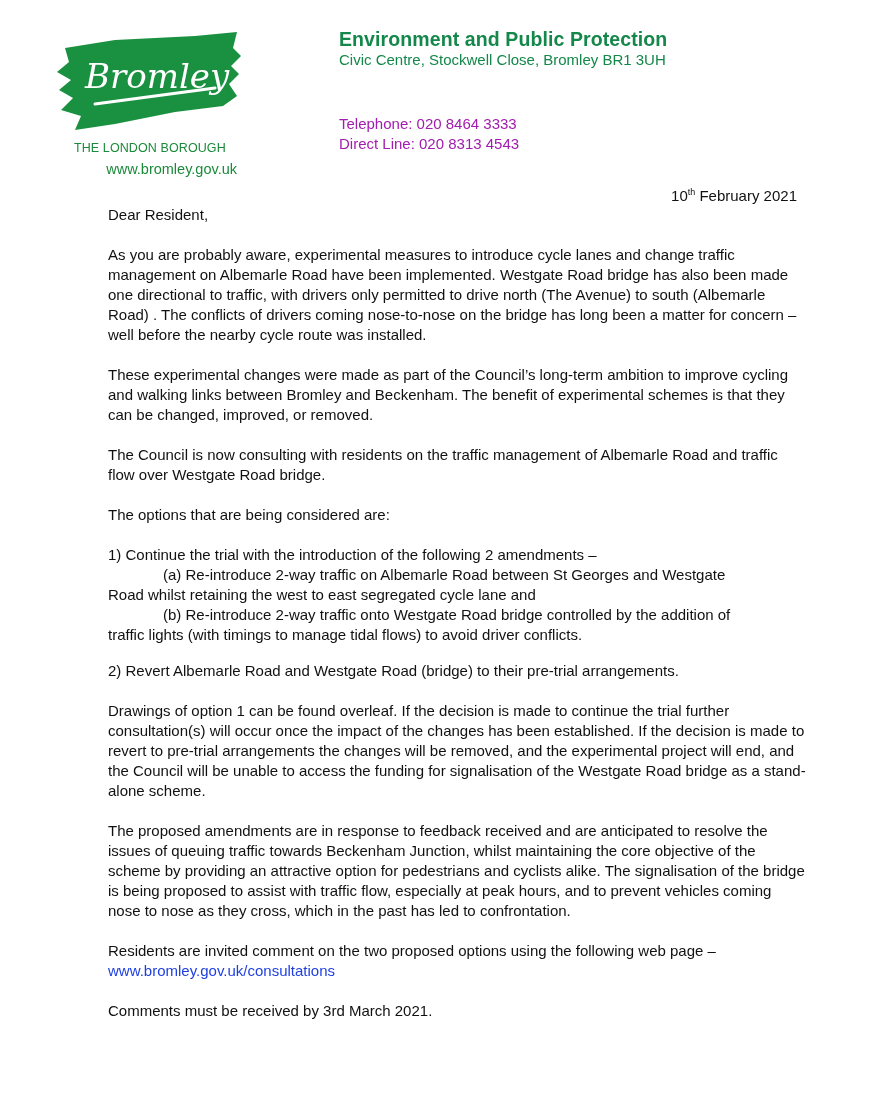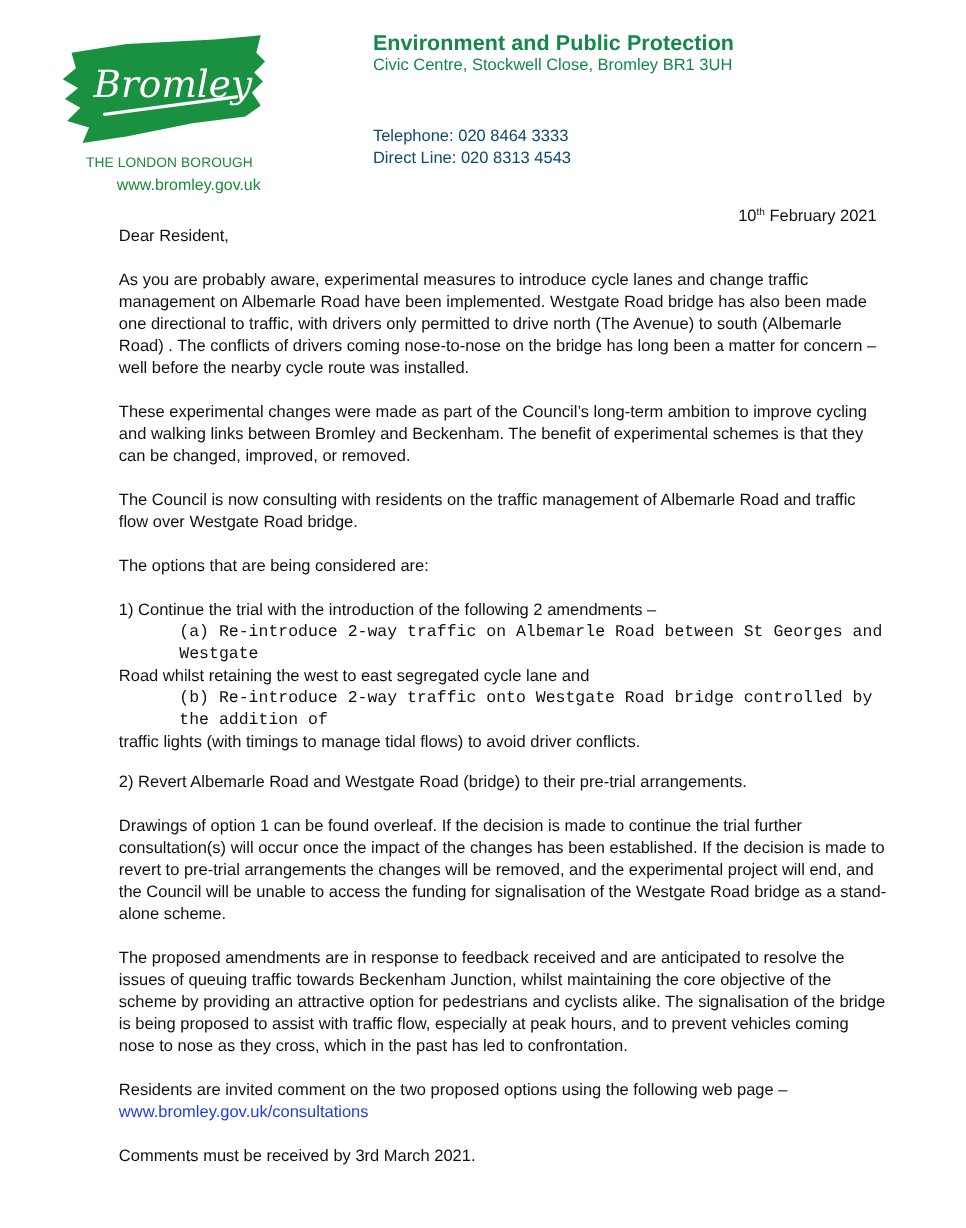--- a/index.html
+++ b/index.html
@@ -1,33 +1,33 @@
 <!DOCTYPE html>
 <html><head>
 <meta charset="utf-8">
 <style>
   html, body { margin: 0; padding: 0; background: #ffffff; }
   body { width: 878px; height: 1116px; position: relative; overflow: hidden;
          font-family: "Liberation Sans", sans-serif; color: #111111; }
   .logo { position: absolute; left: 55px; top: 26px; width: 190px; height: 110px; }
   .logo svg { display: block; }
-  .borough { position: absolute; left: 74px; top: 141px; width: 160px; text-align: center;
+  .borough { position: absolute; left: 74px; top: 141px; width: 160px; 
              font-size: 12.5px; color: #1a8a3a; letter-spacing: 0.1px; }
   .logo-url { position: absolute; left: 72px; top: 161px; width: 165px; text-align: right;
               font-size: 14.5px; color: #1a8a3a; }
   .dept { position: absolute; left: 339px; top: 28px; color: #14874a; }
   .dept .name { font-weight: bold; font-size: 19.5px; line-height: 22px; letter-spacing: 0.1px; }
   .dept .addr { font-size: 15px; line-height: 20px; }
-  .contact { position: absolute; left: 339px; top: 114px; color: #0c4a6e; font-size: 15px; line-height: 19.5px; }
+  .contact { position: absolute; left: 339px; top: 114px; color: #a21caf; font-size: 15px; line-height: 19.5px; }
   .date { position: absolute; right: 81px; top: 187px; font-size: 15px; }
   .date sup { font-size: 9px; vertical-align: 6px; }
   .body { position: absolute; left: 108px; top: 205px; width: 700px; font-size: 15px; line-height: 20px; }
   .body p { margin: 0 0 20px 0; }
   .body .re { font-weight: bold; margin-bottom: 19px; }
-  .body .indent { padding-left: 55px; font-family: Liberation Mono, monospace; }
+  .body .indent { padding-left: 55px; }
   .body a { color: #1f3fe0; text-decoration: none; }
   .tight { margin-bottom: 0 !important; }
 </style>
 </head>
 <body>
 
 <div class="logo">
   <svg width="190" height="110" viewBox="0 0 190 110">
     <path d="M10 22 L60 14 L140 10 L182 6 L178 22 L186 30 L176 40 L184 48 L174 58 L182 70 L168 80 L120 86 L60 98 L20 104 L26 90 L6 84 L18 72 L4 64 L16 54 L2 46 L14 36 Z" fill="#1a9140"></path>
     <text x="30" y="62" fill="#ffffff" font-family="'DejaVu Serif', serif" font-style="italic" font-size="34">Bromley</text>

